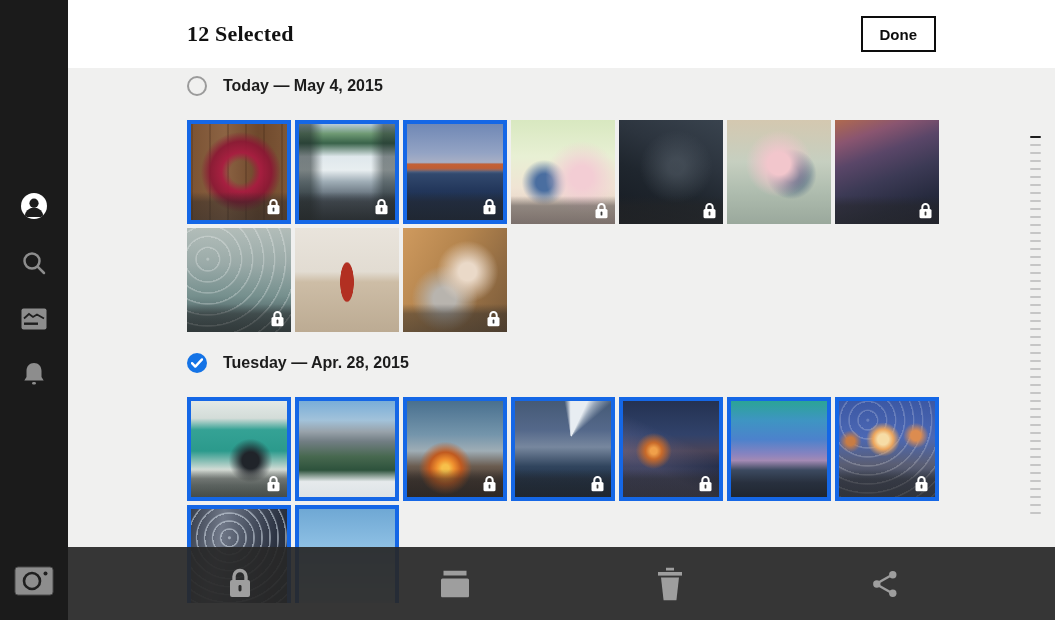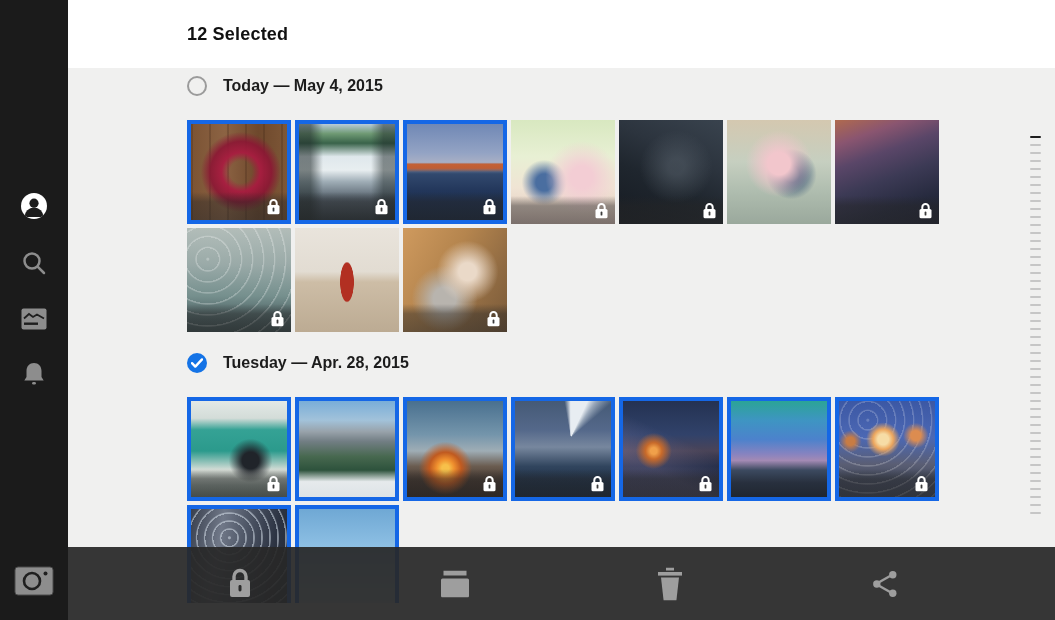--- a/index.html
+++ b/index.html
@@ -11,21 +11,21 @@
   .sidebar { position:absolute; left:0; top:0; width:68px; height:620px; background:#1b1b1b; z-index:30; }
   .side-icon { position:absolute; left:50%; transform:translateX(-50%); cursor:pointer; line-height:0; }
   .side-icon:nth-child(1){ top:192px; }
   .side-icon:nth-child(2){ top:250px; }
   .side-icon:nth-child(3){ top:308px; }
   .side-icon:nth-child(4){ top:361px; }
   .side-icon:nth-child(5){ top:566px; }
 
   
   .header { position:absolute; left:68px; top:0; width:987px; height:68px; background:#ffffff; z-index:10; }
-  .title { position:absolute; left:119px; top:50%; transform:translateY(-50%); font-size:18px; font-weight:700; color:#111; letter-spacing:0.2px; }
+  .title { position:absolute; left:119px; top:50%; transform:translateY(-50%); font-size:22px; font-weight:700; color:#111; letter-spacing:0.2px;font-family:Liberation Serif, serif; }
   .done-btn { position:absolute; right:119px; top:16px; height:36px; padding:0 17px; background:#fff; border:2px solid #0d0d0d; font-family:"Liberation Sans",sans-serif; font-size:15px; font-weight:700; color:#0d0d0d; cursor:pointer; }
 
   
   .content { position:absolute; left:68px; top:51px; width:966px; height:552px; background:#f0f0ef; overflow:hidden; padding:25px 0 0 119px; }
   .group-header { display:flex; align-items:center; gap:16px; height:20px; margin-bottom:24px; }
   .group + .group .group-header { margin-top:21px;gap:16px; }
   .check { width:20px; height:20px; border-radius:50%; border:2px solid #9b9b9b; flex:0 0 20px; display:flex; align-items:center; justify-content:center; cursor:pointer; }
   .check.checked { border:none; background:#1473e6; }
   .group-label { font-size:16px; font-weight:700; color:#1c1c1c; }
   .row { display:flex; gap:4px; margin-bottom:4px; }
@@ -79,20 +79,21 @@
         </svg></div>
       <div class="side-icon"><svg width="40" height="30" viewBox="0 0 40 30">
           <rect x="1" y="1" width="38" height="28" rx="3" fill="#8d8d8d" stroke="#4a4a4a"></rect>
           <circle cx="18" cy="15" r="8" fill="none" stroke="#1f1f1f" stroke-width="2.6"></circle>
           <circle cx="31.5" cy="7.5" r="2" fill="#1f1f1f"></circle>
         </svg></div>
     </aside>
 
   <header class="header">
     <div class="title">12 Selected</div>
+    <button class="done-btn">Done</button>
   </header>
 
   <main class="content" id="content">
       <section class="group">
         <div class="group-header">
           <div class="check"></div>
           <div class="group-label">Today — May 4, 2015</div>
         </div>
         <div class="row">
           <div class="tile selected" style="background: radial-gradient(circle at 52% 50%, rgba(120, 20, 45, 0) 16%, rgba(168, 28, 64, 0.95) 28%, rgba(140, 22, 52, 0.9) 44%, rgba(120, 20, 45, 0) 58%), repeating-linear-gradient(90deg, rgba(60, 35, 20, 0.25) 0px, rgba(60, 35, 20, 0.25) 2px, rgba(0, 0, 0, 0) 2px, rgba(0, 0, 0, 0) 18px), linear-gradient(90deg, rgb(123, 83, 52), rgb(140, 99, 67) 35%, rgb(110, 72, 44) 70%, rgb(125, 87, 55));">

